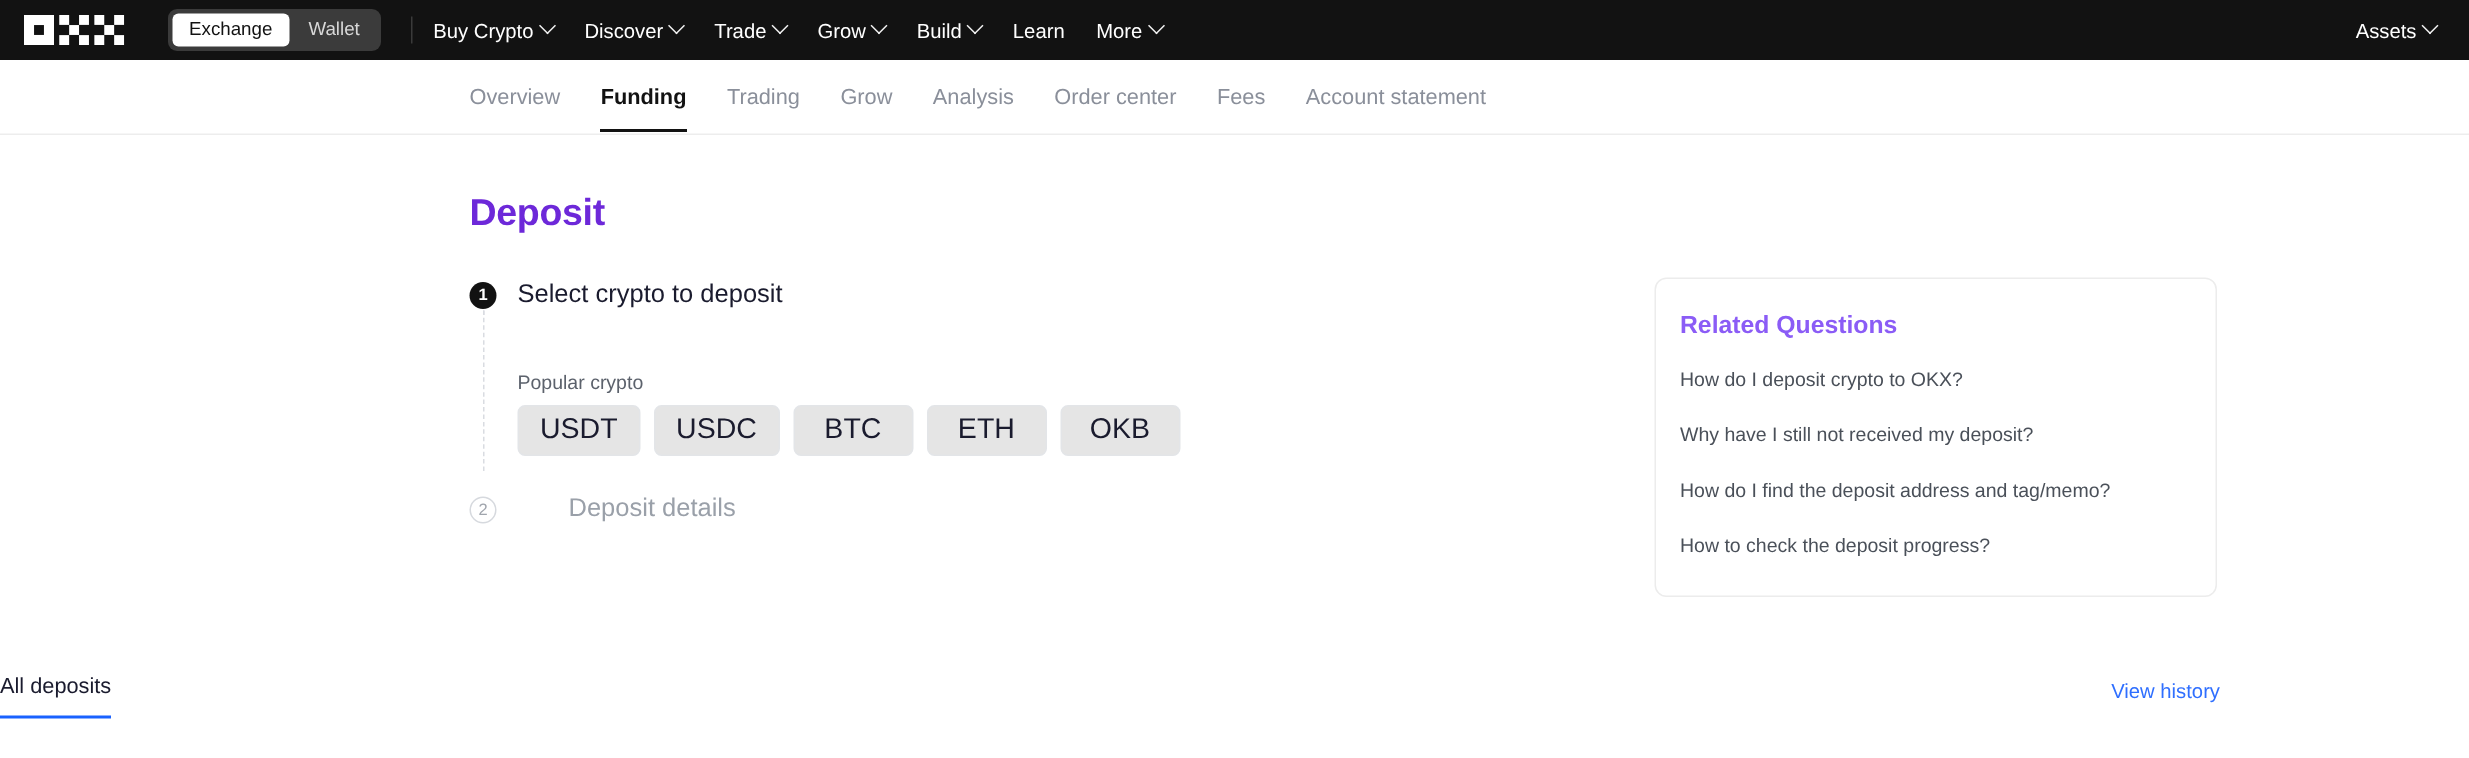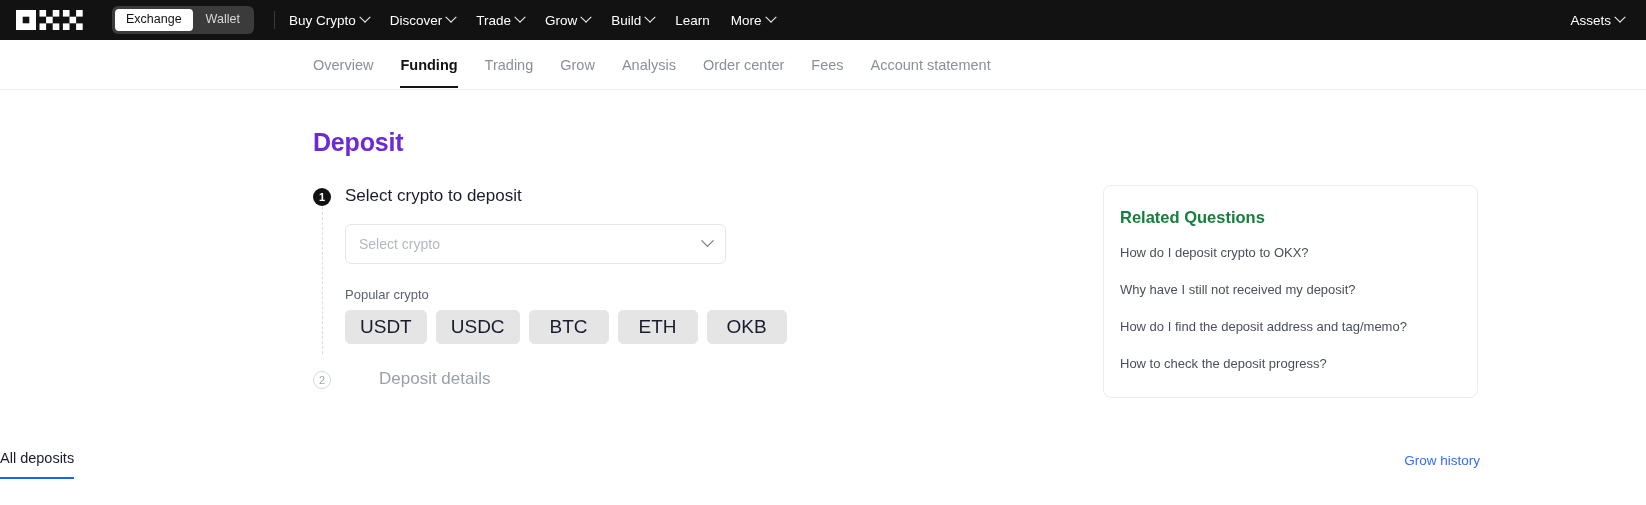--- a/index.html
+++ b/index.html
@@ -240,21 +240,21 @@
   
   .qcard {
     border: 1px solid #ececec;
     border-radius: 8px;
     padding: 22px 0 24px 0;
     background: #ffffff;
     width: 375px;
   }
   .qcard h3 {
     font-size: 16.5px;
-    color: #15803d;
+    color: #8b5cf6;
     font-weight: bold;
     padding: 0 16px;
     margin-bottom: 18px;
   }
   .qlink {
     display: block;
     font-size: 13px;
     color: #4a5059;
     padding: 0 16px;
     margin-bottom: 20px;
@@ -377,24 +377,20 @@
       <div class="step" style="margin-top:28px;">
         <div class="step-connector"></div>
         <div class="step-badge done">1</div>
         <div class="step-title">Select crypto to deposit</div>
       </div>
 
       <div class="step" style="position:relative;">
         <div class="step-connector" style="top:-6px;bottom:0;"></div>
         <div class="step-body">
 
-          <div class="crypto-select">
-            <span class="ph">Select crypto</span>
-            <i class="sel-chev"></i>
-          </div>
 
           <div class="popular-label">Popular crypto</div>
 
           <div class="chip-row">
             <div class="chip">USDT</div>
             <div class="chip">USDC</div>
             <div class="chip">BTC</div>
             <div class="chip">ETH</div>
             <div class="chip">OKB</div>
           </div>
@@ -416,14 +412,14 @@
         <a class="qlink">How do I find the deposit address and tag/memo?</a>
         <a class="qlink">How to check the deposit progress?</a>
       </div>
     </div>
 
   </div>
 </div>
 
 <div class="bottom" style="position:absolute;top:420px;left:0;right:0;">
   <div class="deposits-tab">All deposits</div>
-  <div class="view-history">Grow history</div>
+  <div class="view-history">View history</div>
 </div>
 
 </body></html>

